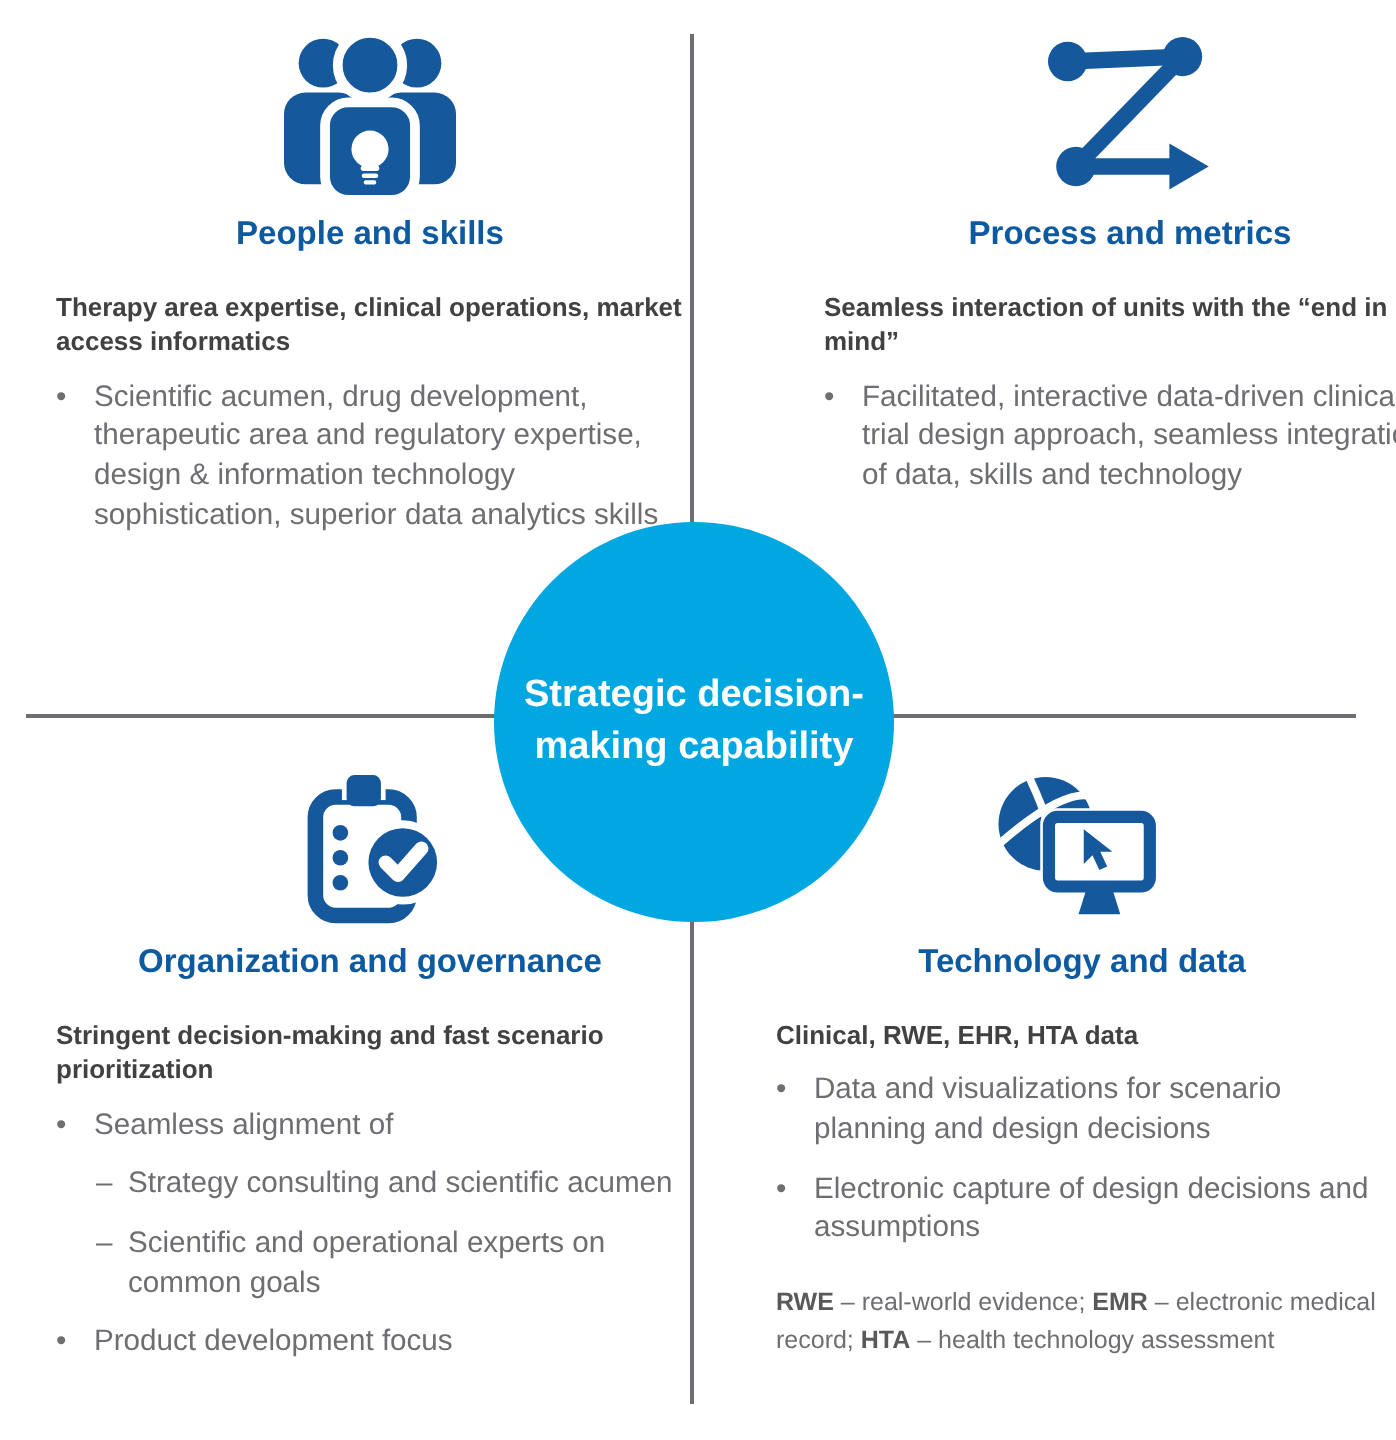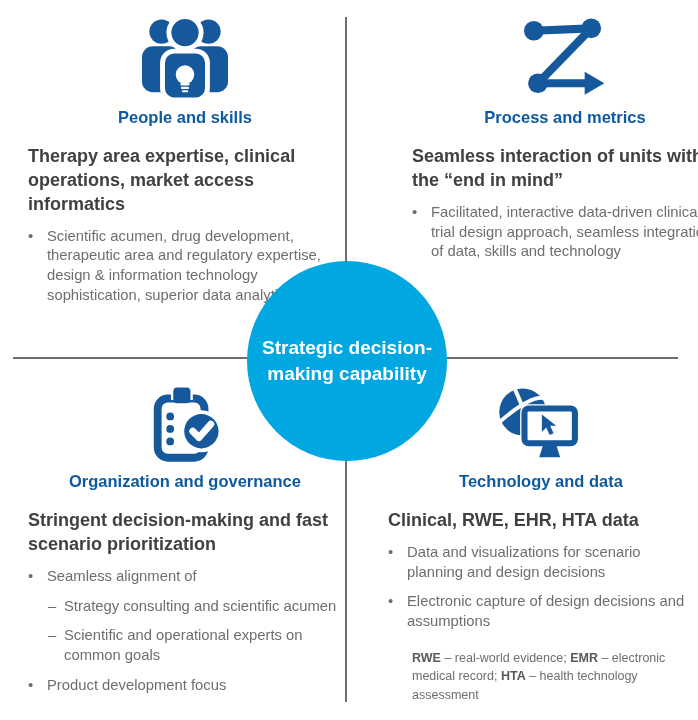--- a/index.html
+++ b/index.html
@@ -21,29 +21,29 @@
   #q4{left:388px;top:384px;width:306px;}
   .icon-row{display:flex;justify-content:center;align-items:center;}
   #q1 .icon-row{height:90px;}
   #q2 .icon-row{height:90px;}
   #q3 .icon-row{height:82px;}
   #q4 .icon-row{height:82px;}
   .q-title{
     text-align:center;color:#0e5aa0;font-weight:bold;font-size:16.5px;line-height:22px;margin-top:4px;
   }
   .lead{
-    color:#414042;font-weight:bold;font-size:18px;line-height:1.33;margin-top:17px;
+    color:#414042;font-weight:bold;font-size:13px;line-height:1.33;margin-top:17px;
   }
   .bullets{margin-top:10px;display:flex;flex-direction:column;gap:10px;}
   .bullet{display:flex;color:#6d6e71;font-size:14.8px;line-height:1.33;}
   .bullet .dot{width:19px;flex:0 0 19px;}
   .bullet.sub{margin-left:20px;}
   .bullet.sub .dot{width:16px;flex:0 0 16px;}
   .footnote{
-    margin-top:17px;color:#6d6e71;font-size:12.5px;line-height:1.5;margin-left:24px;
+    margin-top:17px;color:#6d6e71;font-size:12.5px;line-height:1.5;
   }
   .footnote b{color:#58595b;}
   svg{display:block;}
 </style>
 </head>
 <body>
 
 <div id="canvas">
 
   <div class="hline"></div>

